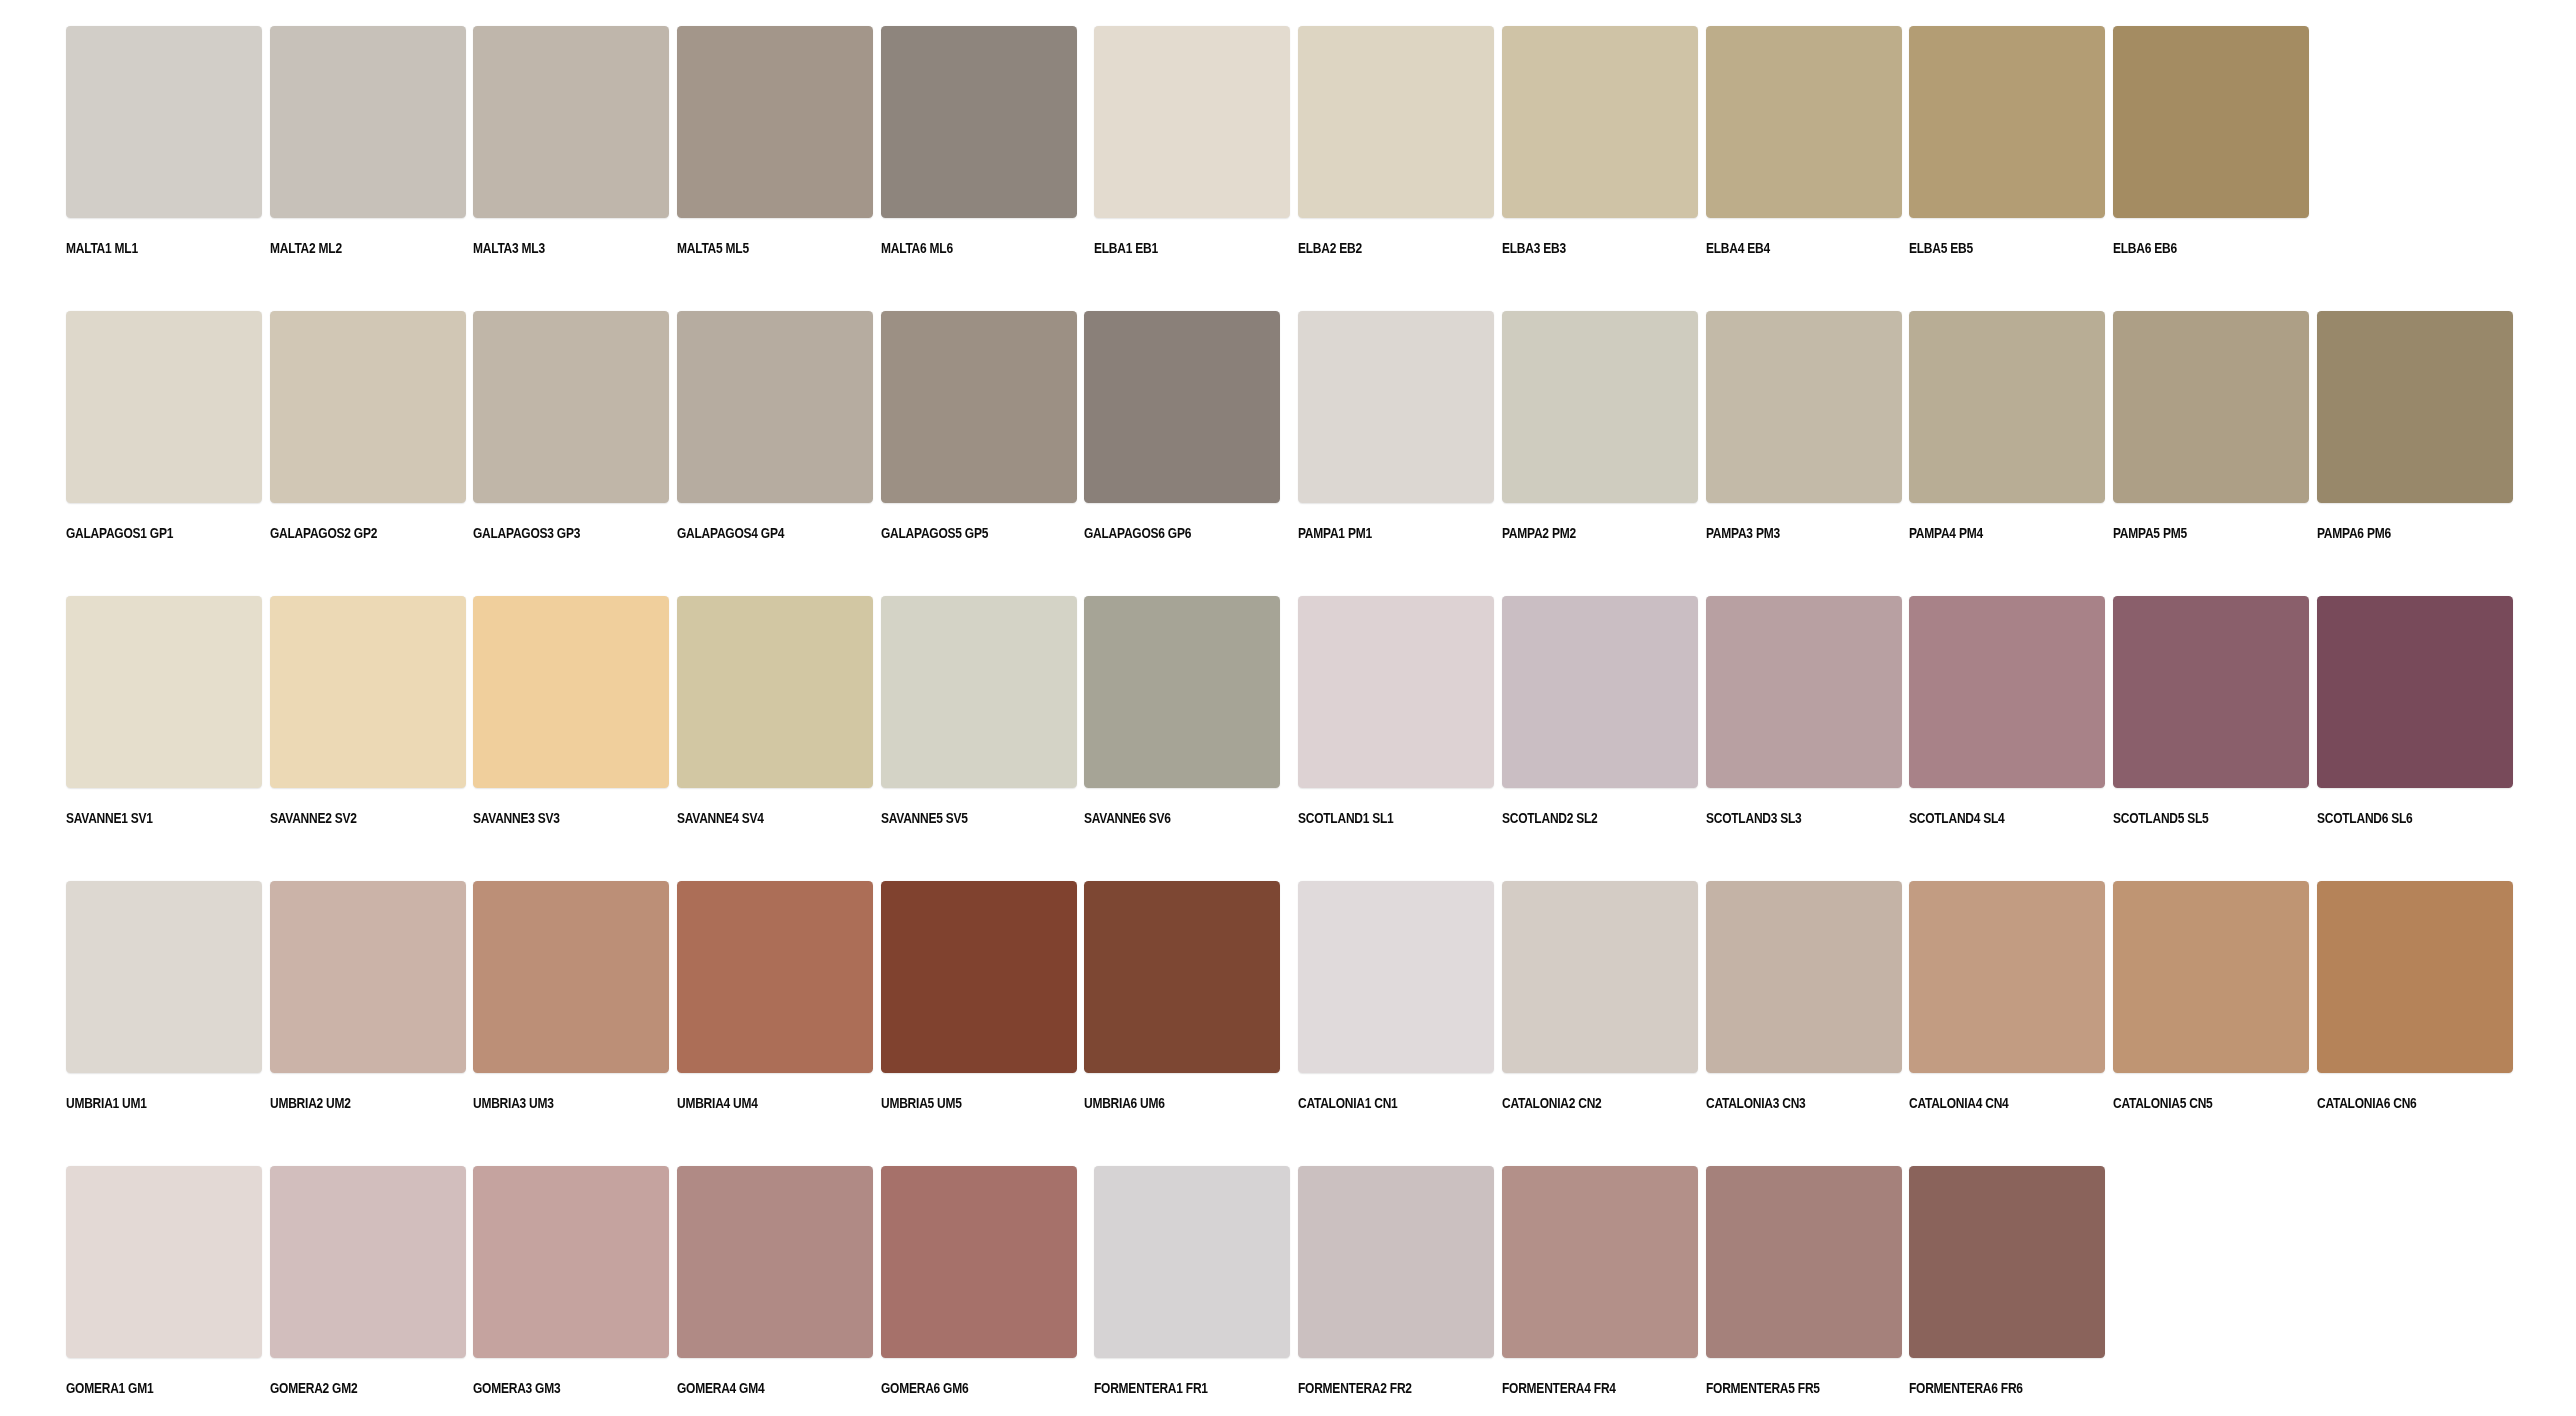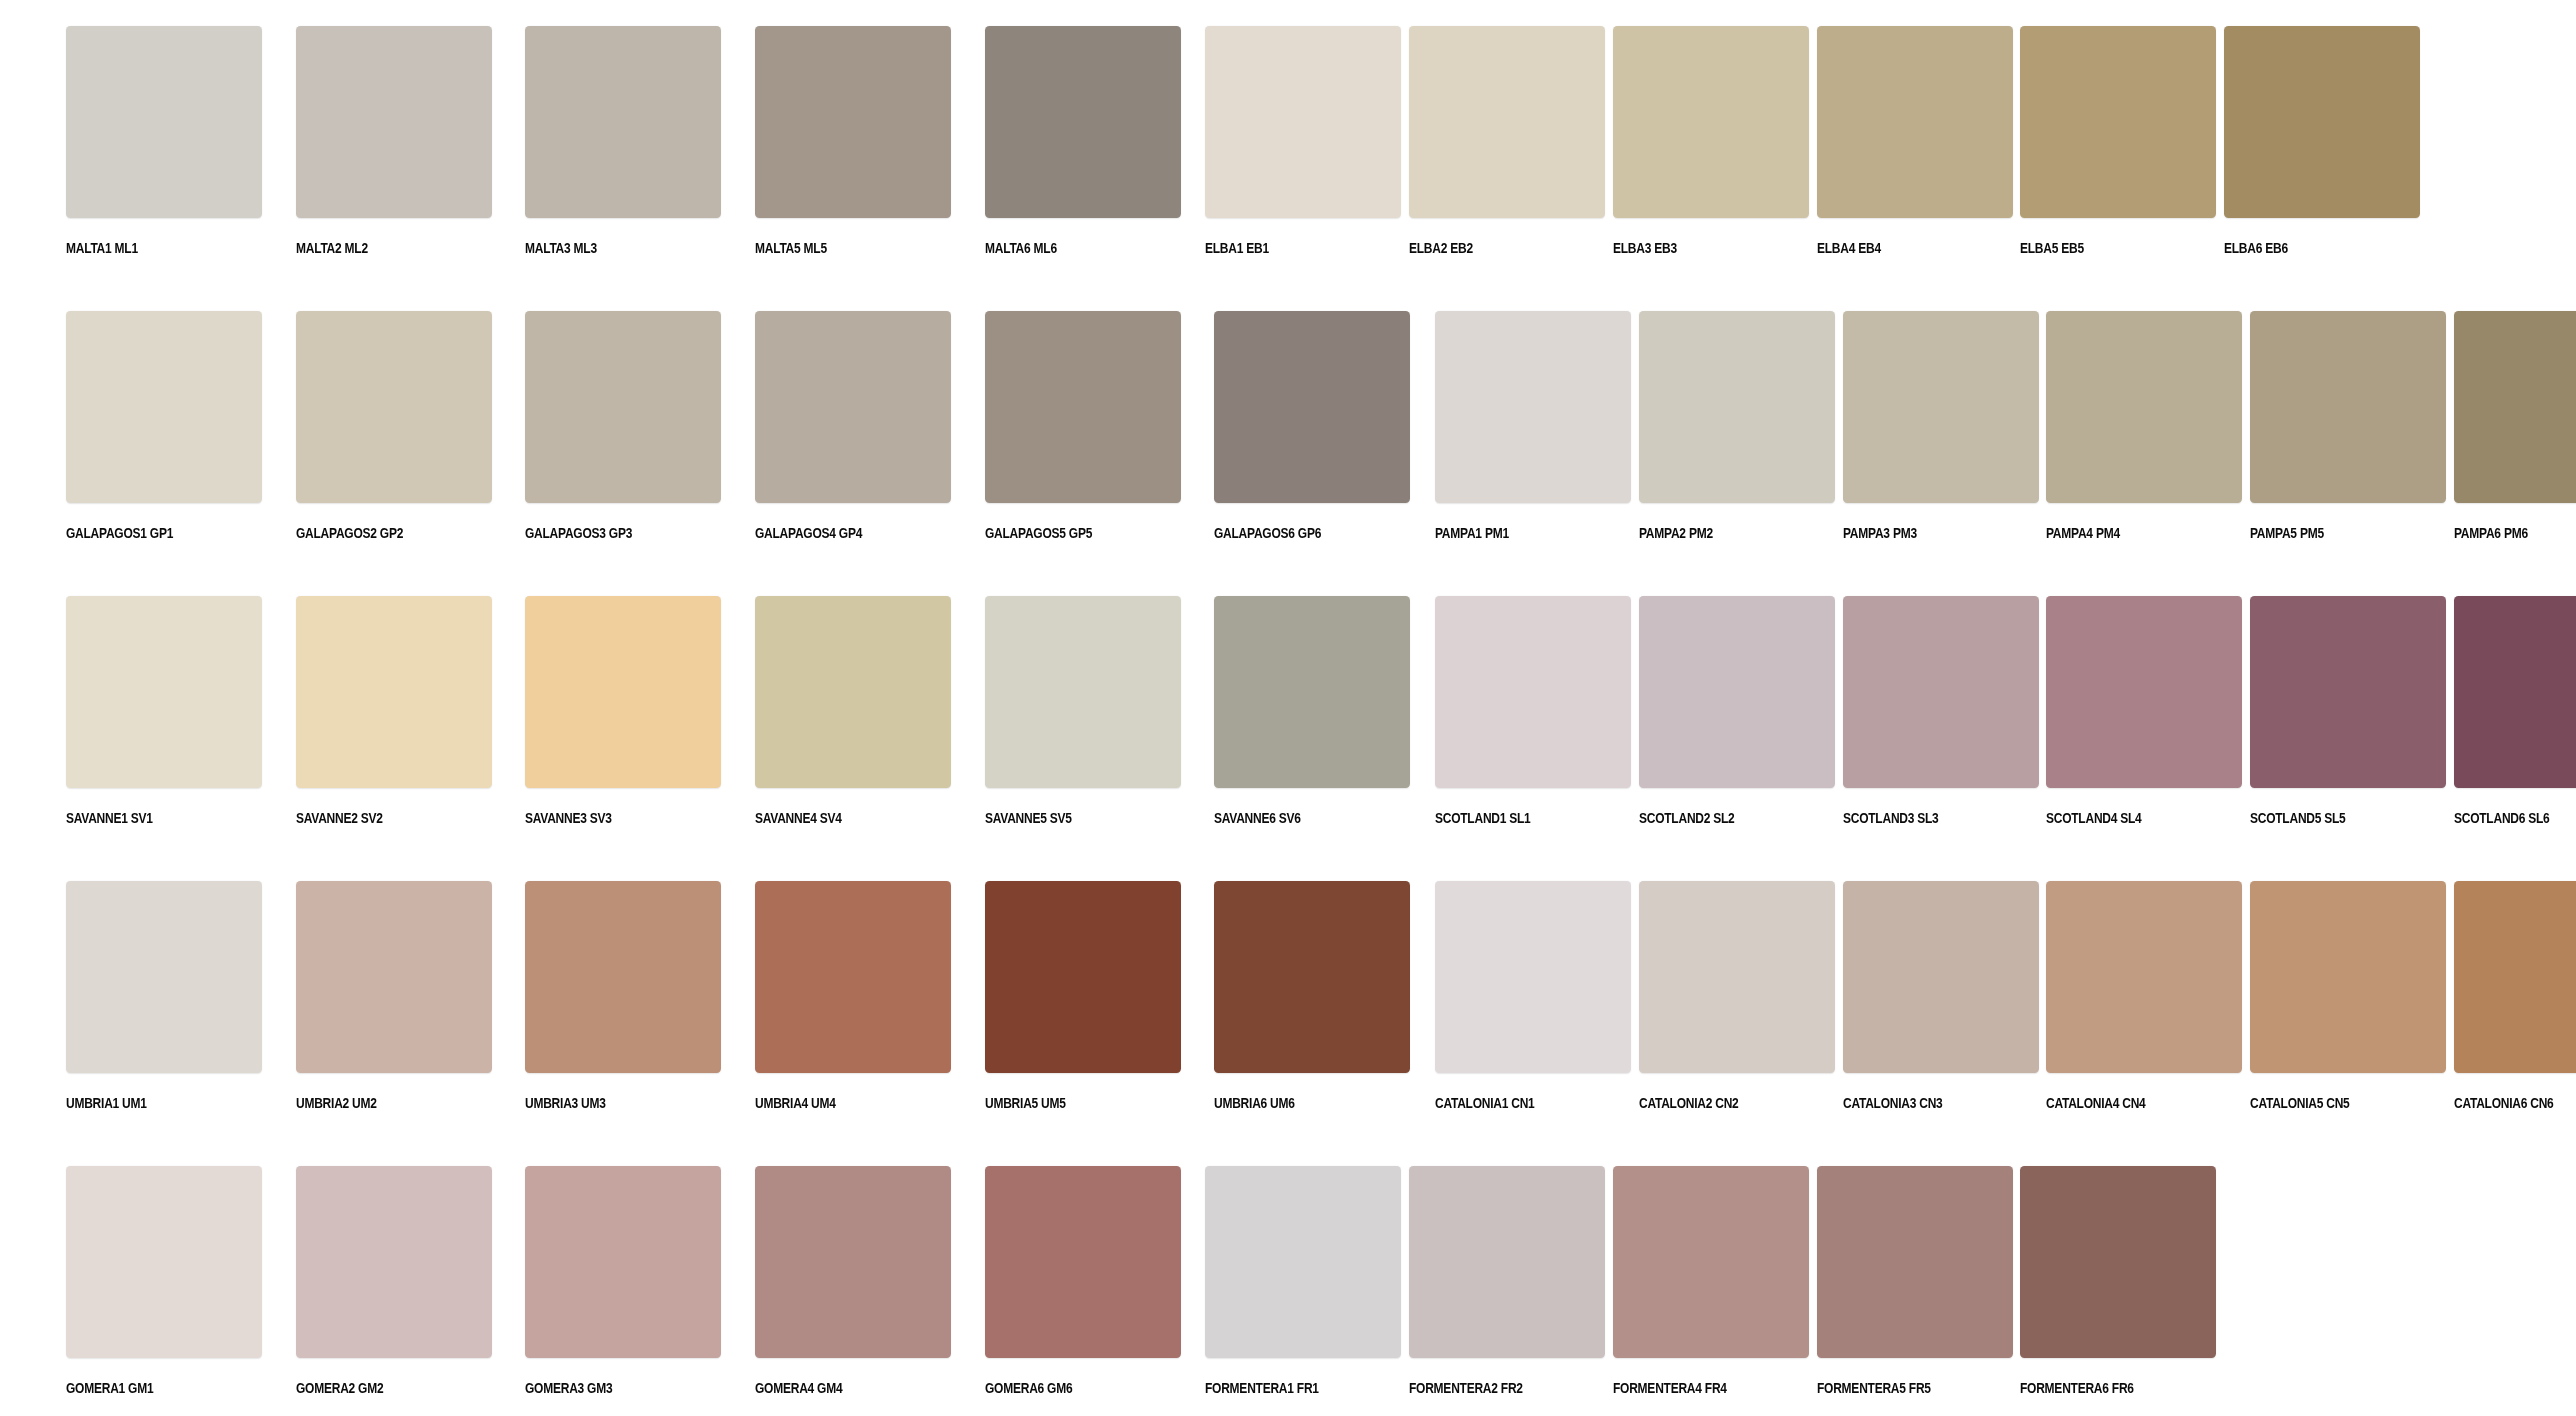--- a/index.html
+++ b/index.html
@@ -30,32 +30,32 @@
     align-items: flex-start;
     width: 2453px;
     height: 285px;
   }
 
   .swatch-group {
     display: flex;
     flex-direction: row;
     flex: 0 0 auto;
   }
-  .swatch-group.group-a { margin-right: 9.7px; gap: 26px; }
+  .swatch-group.group-a { margin-right: 9.7px; }
 
   .swatch-cell {
     position: relative;
     width: 196px;
     height: 229px;
     margin-right: 7.7px;
     display: flex;
     flex-direction: column;
     flex: 0 0 auto;
   }
-  .swatch-group .swatch-cell:last-child { margin-right: 15px; }
+  .swatch-group .swatch-cell:last-child { margin-right: 8px; }
 
   .swatch-chip {
     width: 196px;
     height: 194px;
     border-radius: 4.5px;
     box-shadow: 0 0.6px 1.3px rgba(0,0,0,0.10);
   }
 
   .swatch-label {
     margin-top: 22px;

